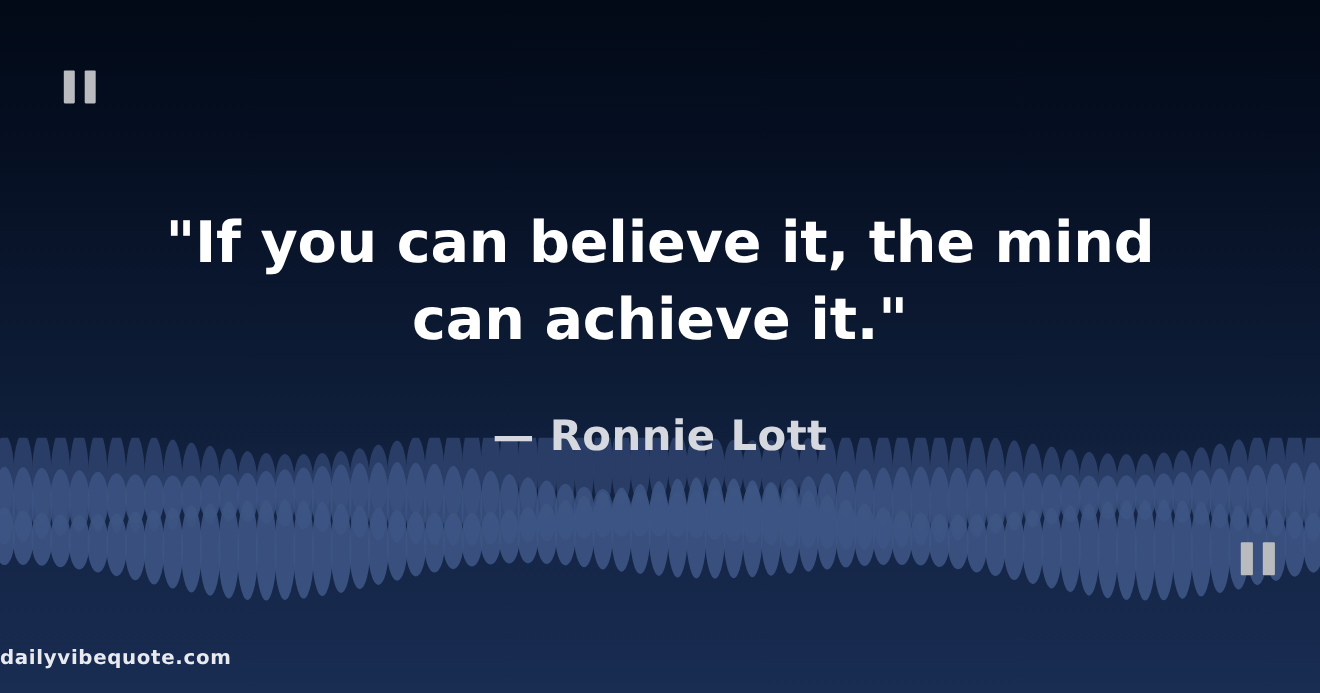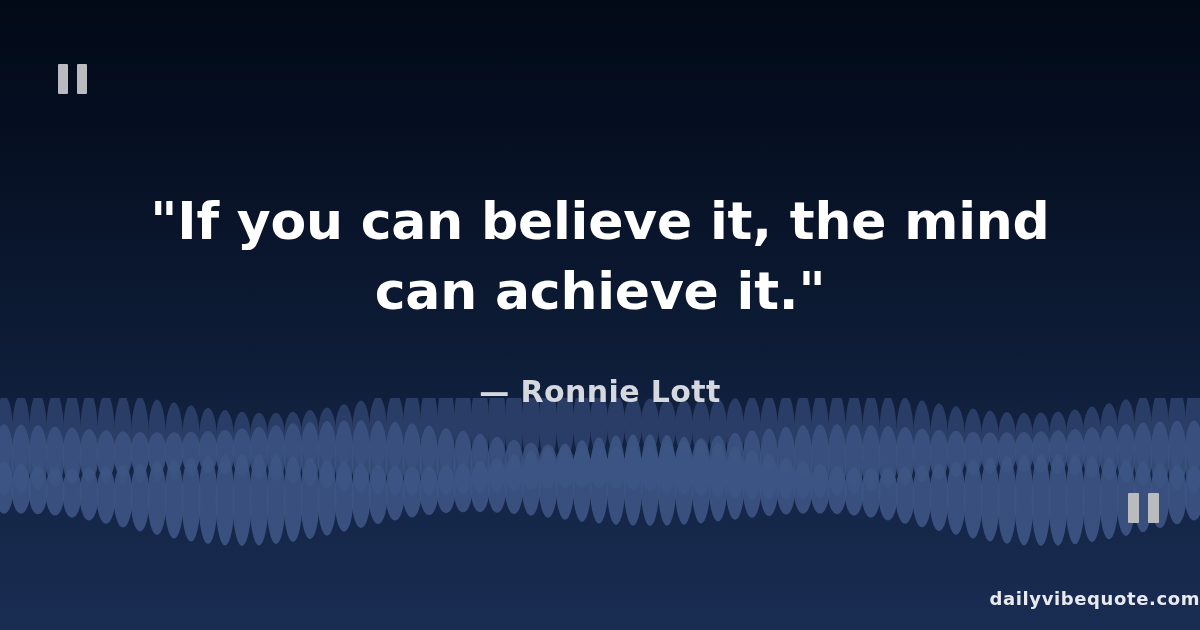--- a/index.html
+++ b/index.html
@@ -97,32 +97,32 @@
     color: #ffffff;
     font-size: 52px;
     font-weight: bold;
     line-height: 70px;
     letter-spacing: -0.2px;
   }
 
   #author-name {
     margin-top: 48px;
     color: #d5d8df;
-    font-size: 30px;
+    font-size: 38px;
     font-weight: bold;
     letter-spacing: 0.4px;
     text-align: center;
   }
 
   #site-footer {
     position: absolute;
     left: 0;
     top: 588px;
     width: 1200px;
-    text-align: right;
+    text-align: left;
     color: #e8eaf0;
     font-size: 18px;
     font-weight: bold;
     letter-spacing: 0.6px;
   }
 </style>
 </head>
 <body>
 
 <div id="card">

